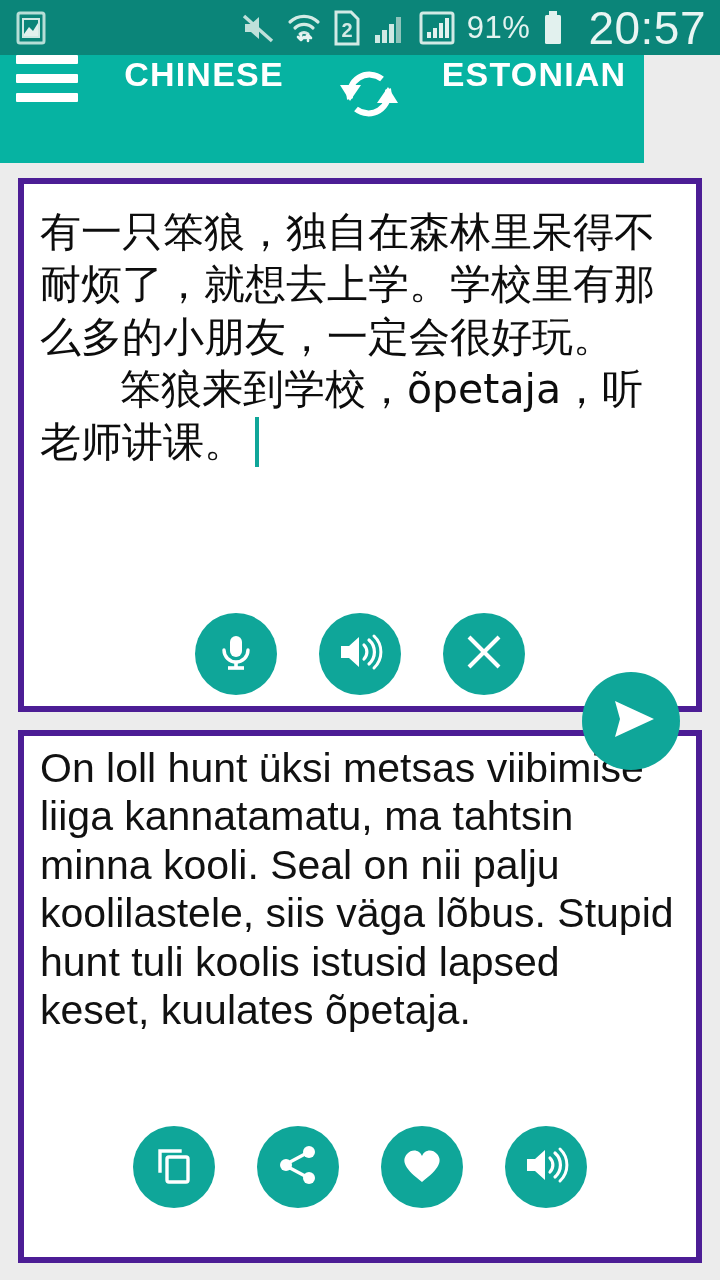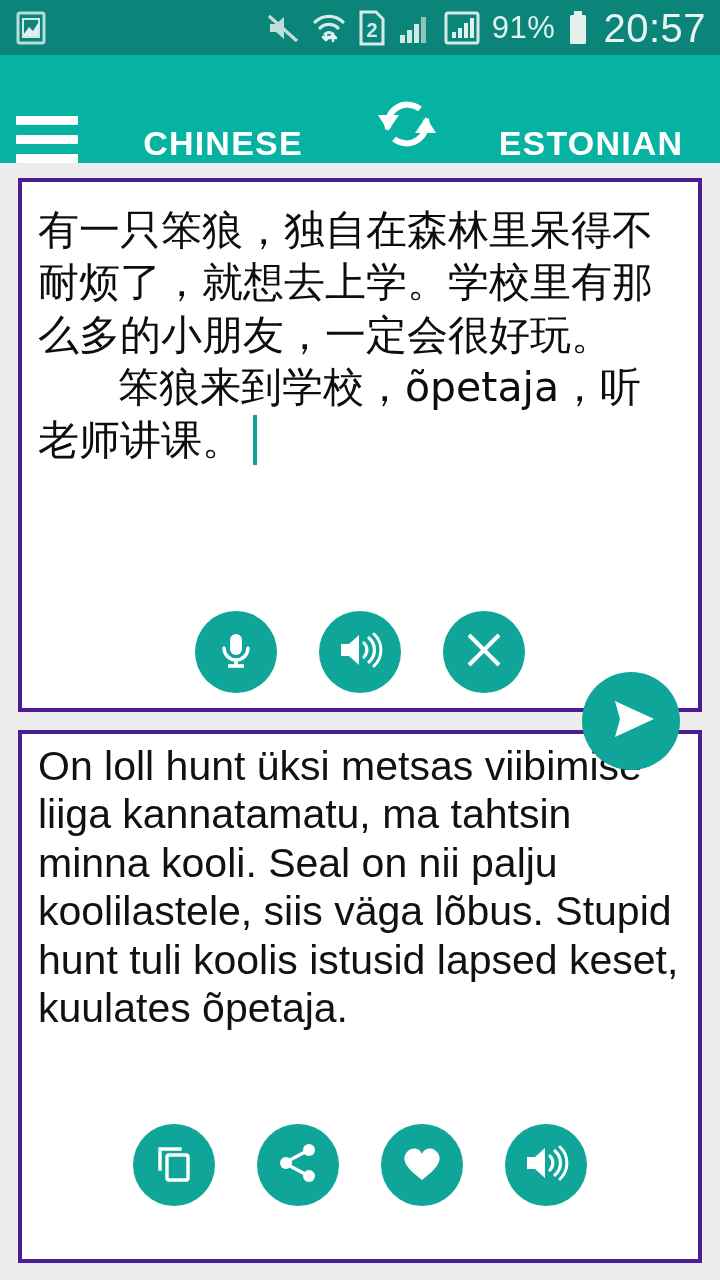--- a/index.html
+++ b/index.html
@@ -19,49 +19,49 @@
     padding:0 14px 0 16px;
   }
   .sb-left { display:flex; align-items:center; }
   .sb-right { margin-left:auto; display:flex; align-items:center; gap:12px; }
   .sb-icon { display:flex; align-items:center; justify-content:center; }
   .sb-text {
     color:#e3f3f0; font-size:31px; font-weight:400;
     letter-spacing:0.5px; line-height:1;
   }
   .sb-clock {
-    color:#e9f5f3; font-size:40px; font-weight:400;
-    letter-spacing:0.5px; line-height:1; margin-left:2px;
+    color:#e9f5f3; font-size:46px; font-weight:400;
+    letter-spacing:0.5px; line-height:1; margin-left:12px;
   }
 
   
   .appbar {
-    position:absolute; top:55px; left:0; width:720px; height:108px;
+    position:absolute; top:55px; left:0; width:644px; height:108px;
     background:#06b3a2;
-    display:flex; align-items:flex-end;
+    display:flex; align-items:flex-start;
   }
   .hamburger {
     width:78px; margin-left:16px;
     display:flex; flex-direction:column; justify-content:center; gap:10px;
     cursor:pointer;
   }
   .hamburger span { display:block; width:62px; height:9px; background:#fff; border-radius:1px; }
   .lang-btn {
     flex:1; text-align:center;
     color:#ffffff; font-size:34px; font-weight:bold;
     letter-spacing:1.2px; cursor:pointer;
     font-family:"Liberation Sans", sans-serif;
   }
   .swap-btn { width:110px; display:flex; align-items:center; justify-content:center; cursor:pointer; }
 
   
   .card {
     position:absolute; left:18px; width:684px;
     background:#ffffff;
-    border:4px solid #4c1d95;
+    border:6px solid #4c1d95;
   }
   .card-source { top:178px; height:534px; }
   .card-target { top:730px; height:533px; }
 
   .text-area {
     padding:22px 16px 0 16px;
     font-size:41px; line-height:1.25;
     color:#0d0d0d; word-wrap:break-word;
   }
   .text-cn {

